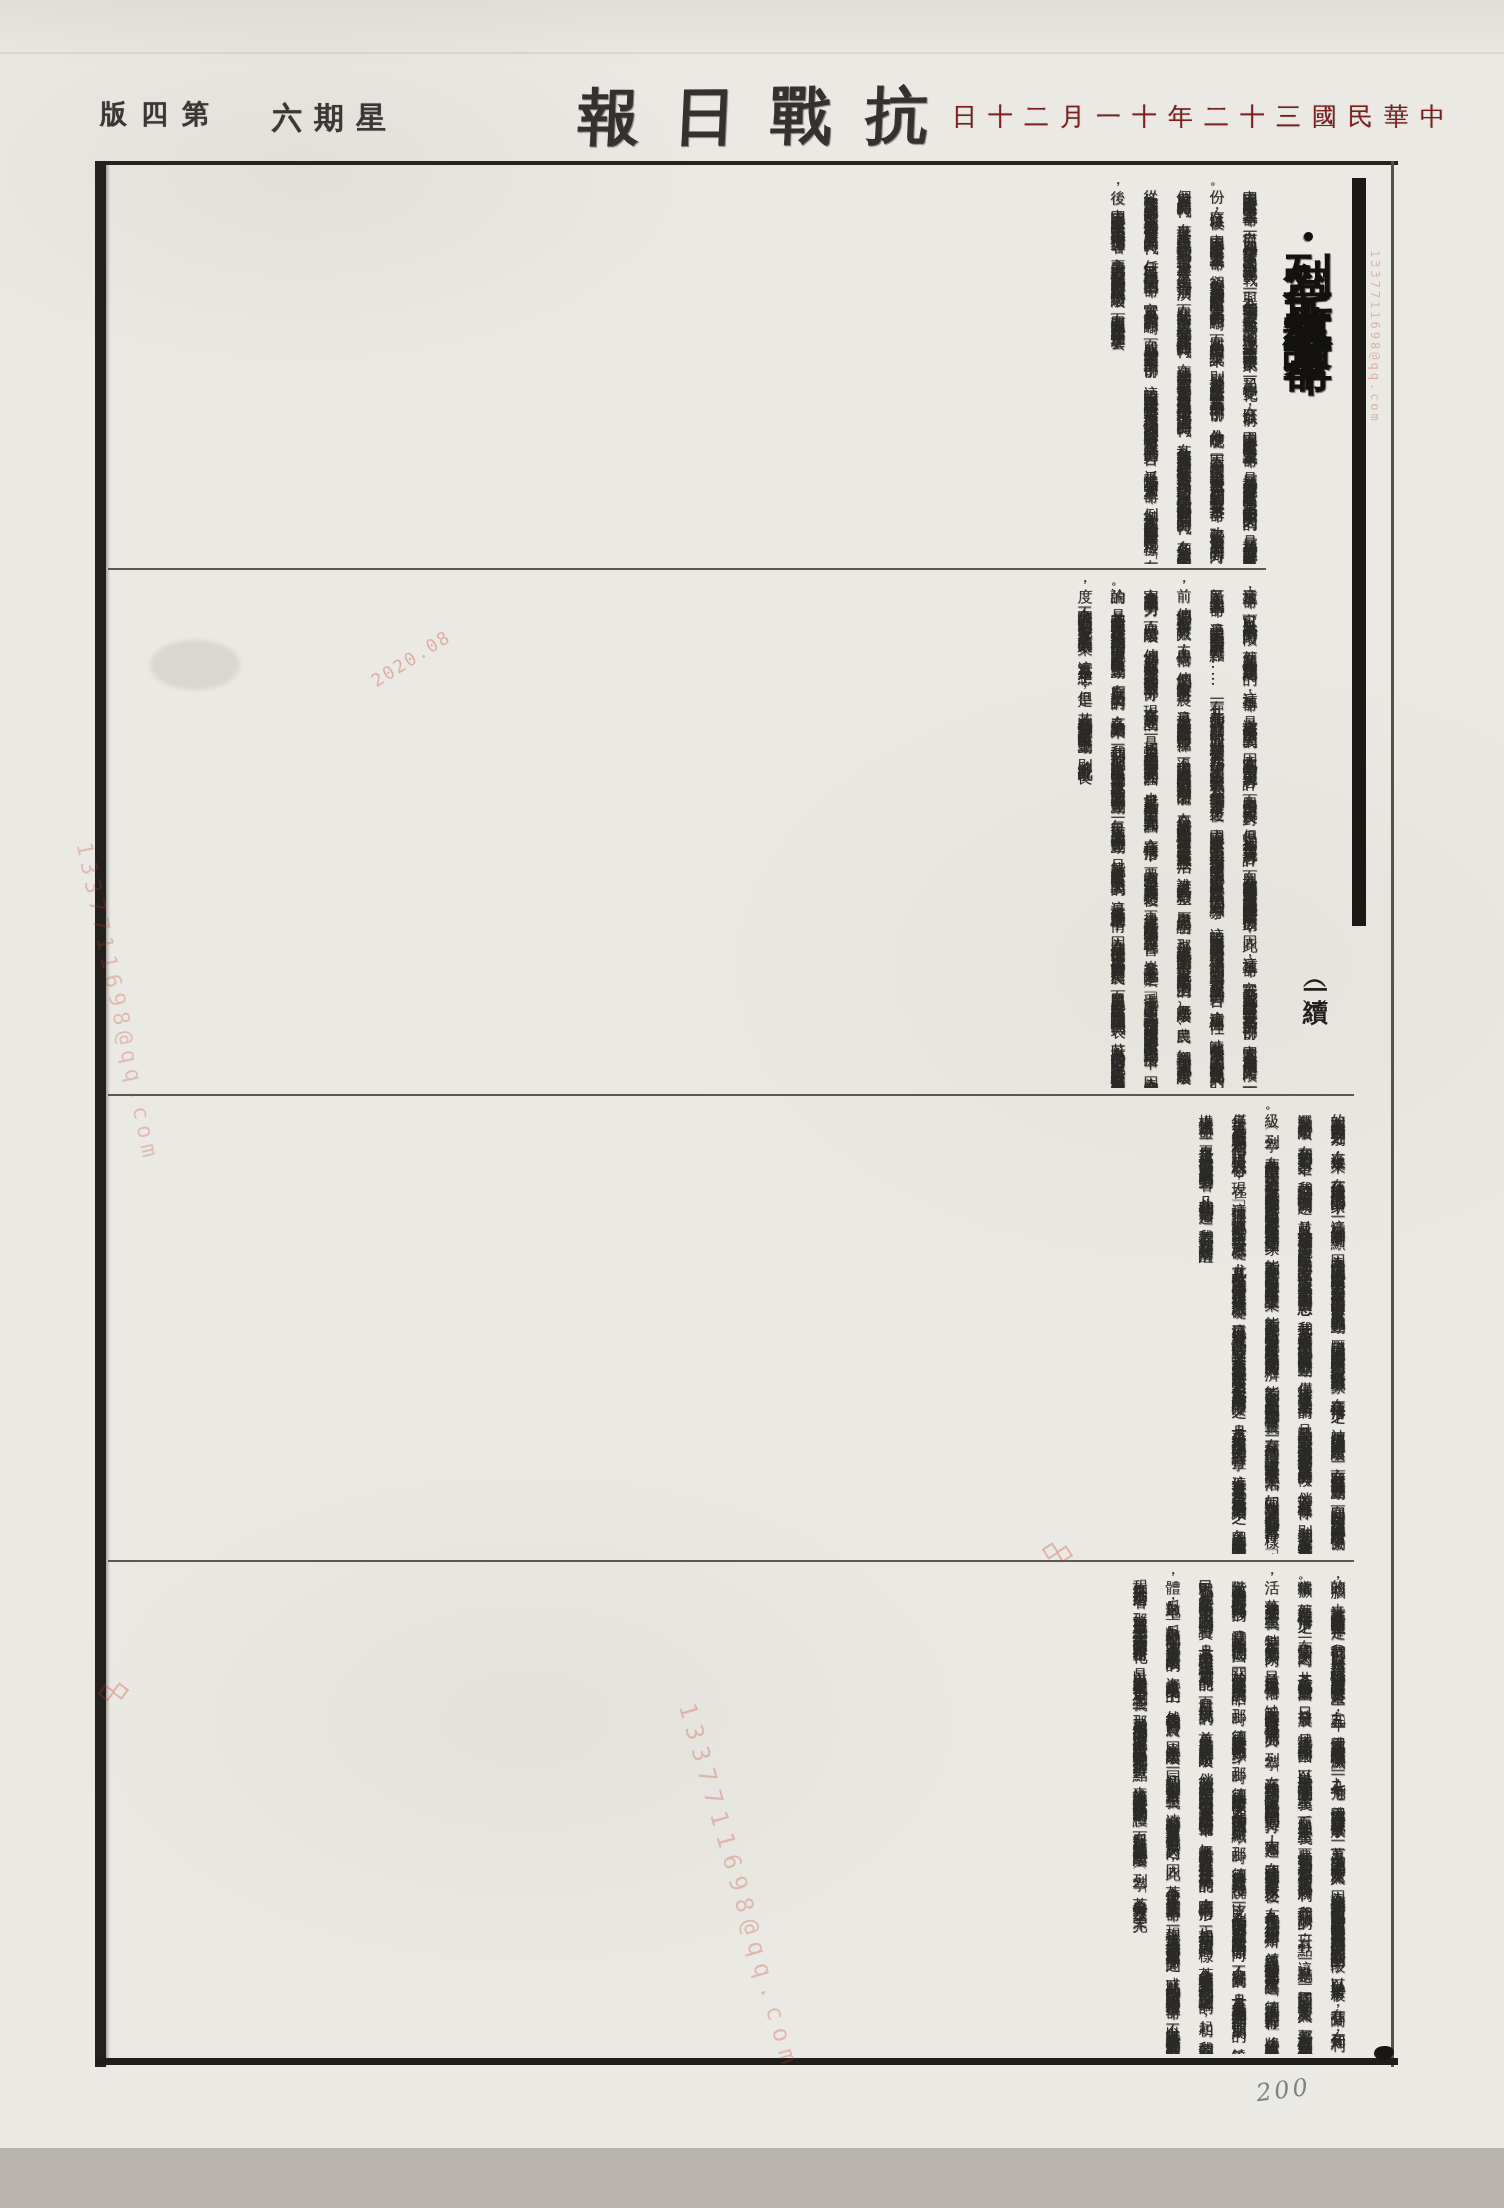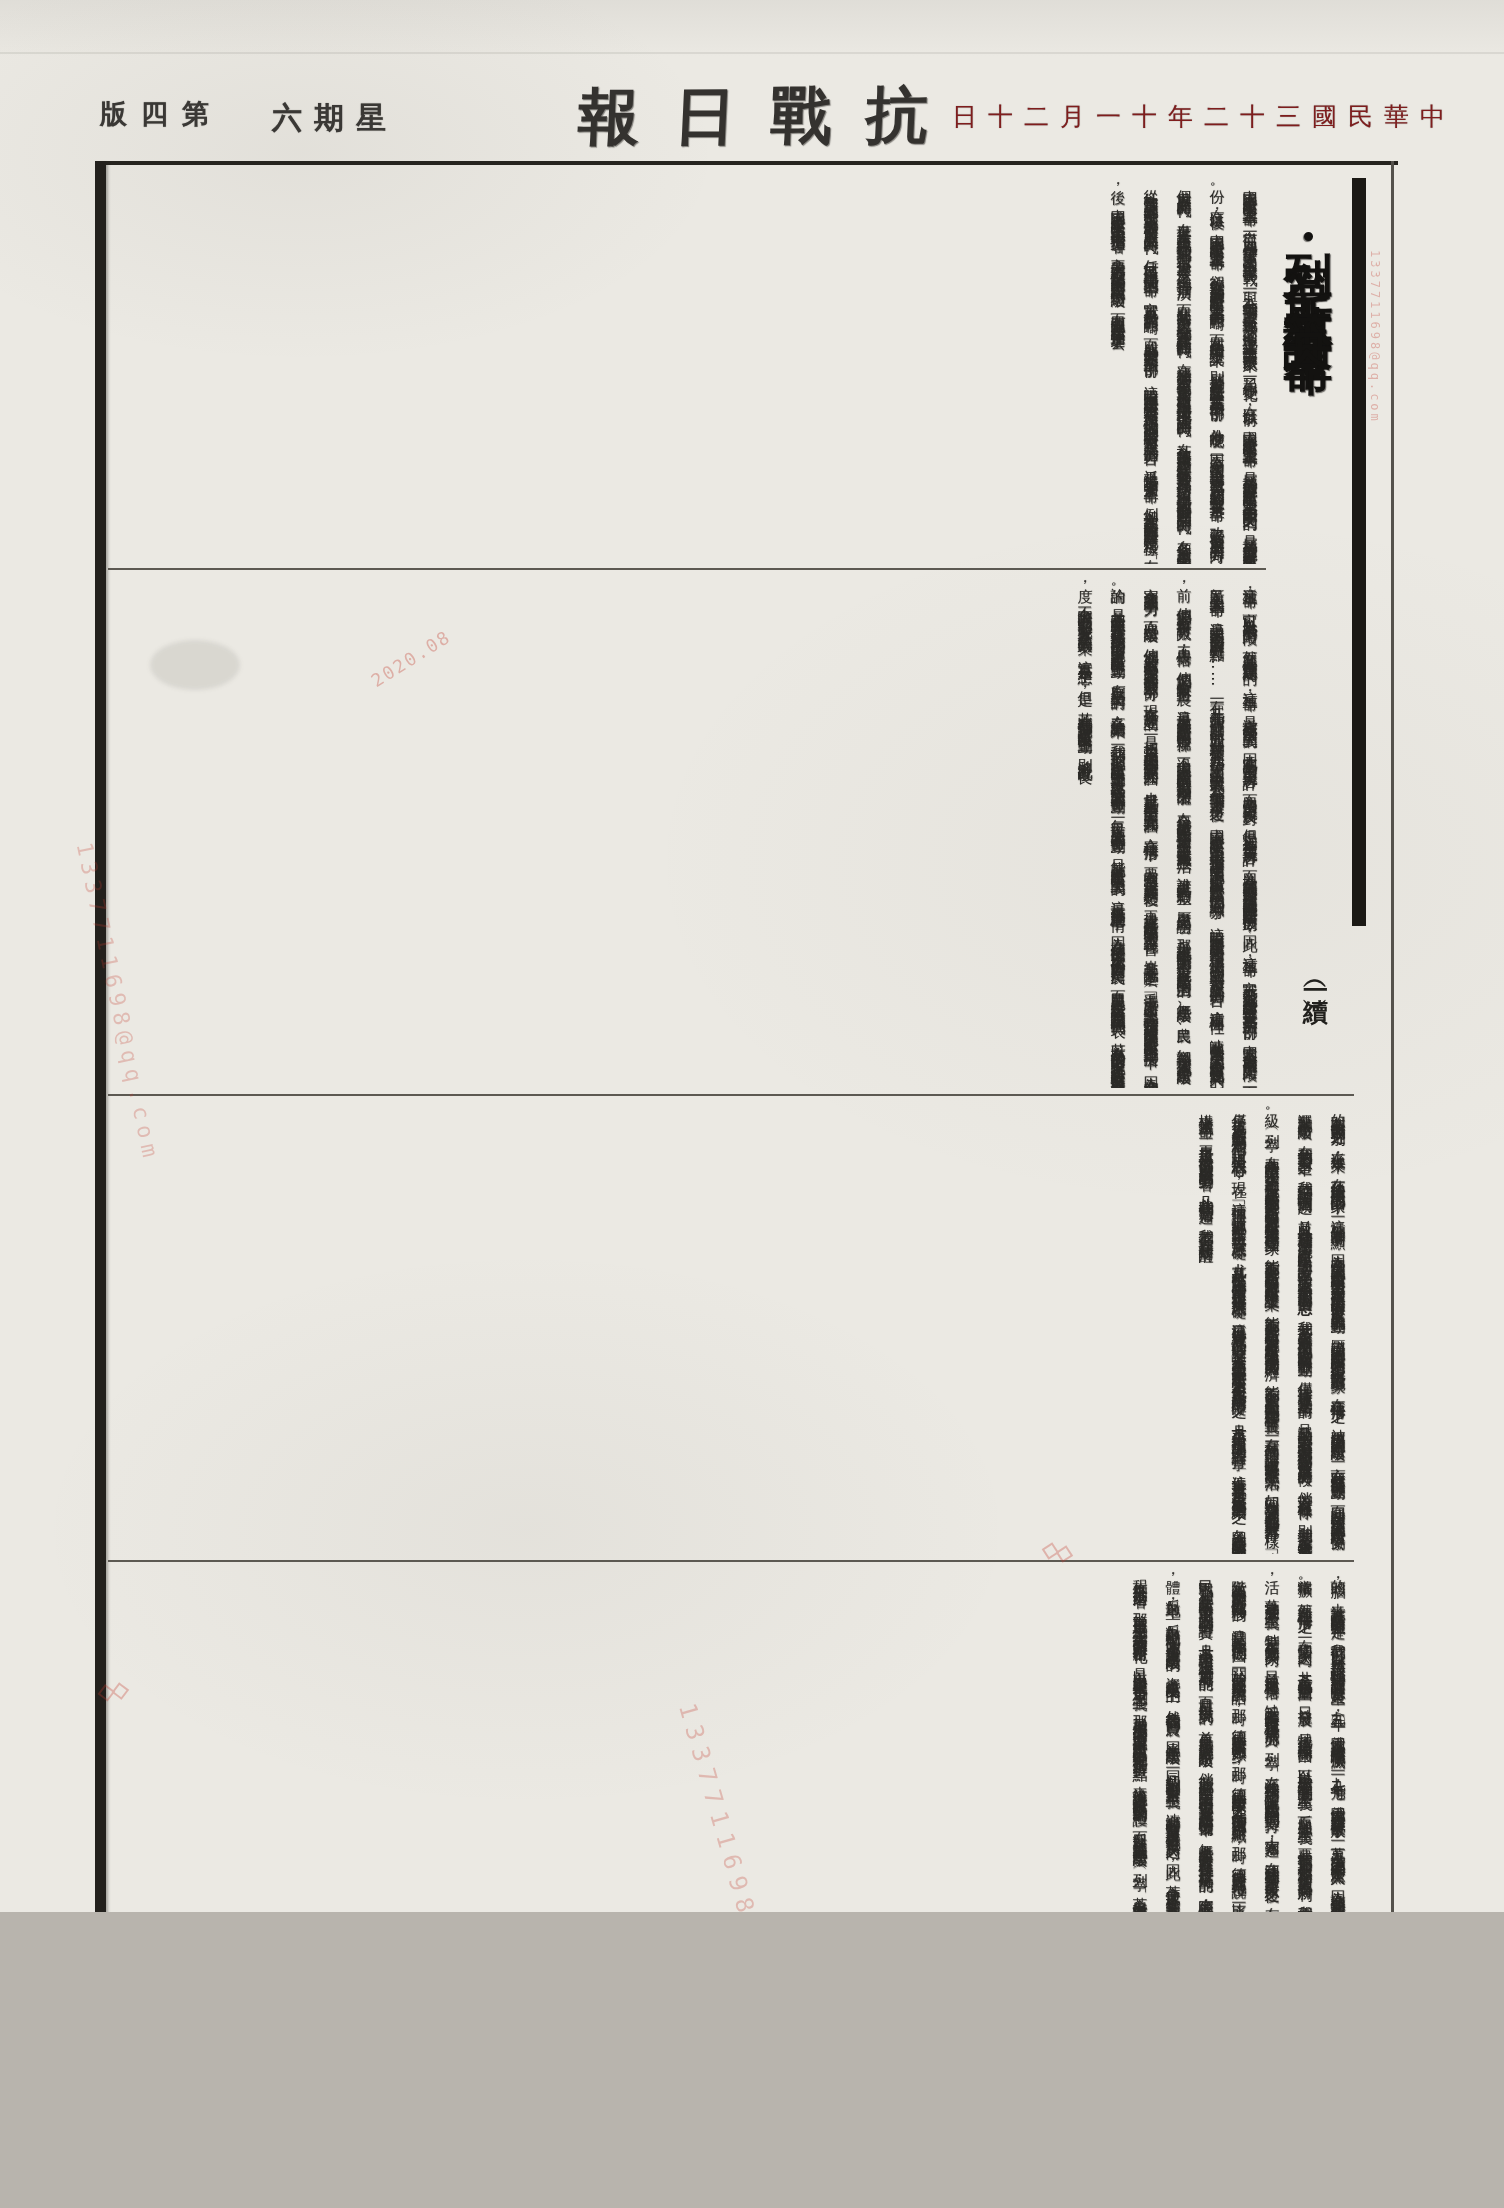--- a/index.html
+++ b/index.html
@@ -1,16 +1,16 @@
 <!DOCTYPE html>
 <html><head>
 <meta charset="utf-8">
 <style>
   html,body{margin:0;padding:0;background:#b8b4ad;}
-  .page{position:relative;width:1504px;height:1912px;background:#ebe9e3;overflow:hidden;
+  .page{position:relative;width:1504px;height:2148px;background:#ebe9e3;overflow:hidden;
         font-family:"DejaVu Sans",sans-serif;}
   
   .page::before{content:"";position:absolute;inset:0;pointer-events:none;
     background:
       radial-gradient(ellipse 600px 300px at 20% 8%, rgba(110,104,94,.07), transparent 70%),
       radial-gradient(ellipse 800px 500px at 80% 45%, rgba(120,112,100,.05), transparent 70%),
       radial-gradient(ellipse 700px 400px at 35% 80%, rgba(110,104,94,.06), transparent 70%),
       linear-gradient(180deg, rgba(90,86,80,.08) 0%, rgba(90,86,80,0) 3%);}
   .scan-edge-top{position:absolute;left:0;top:52px;width:100%;height:2px;background:rgba(100,96,90,.12);}
 

